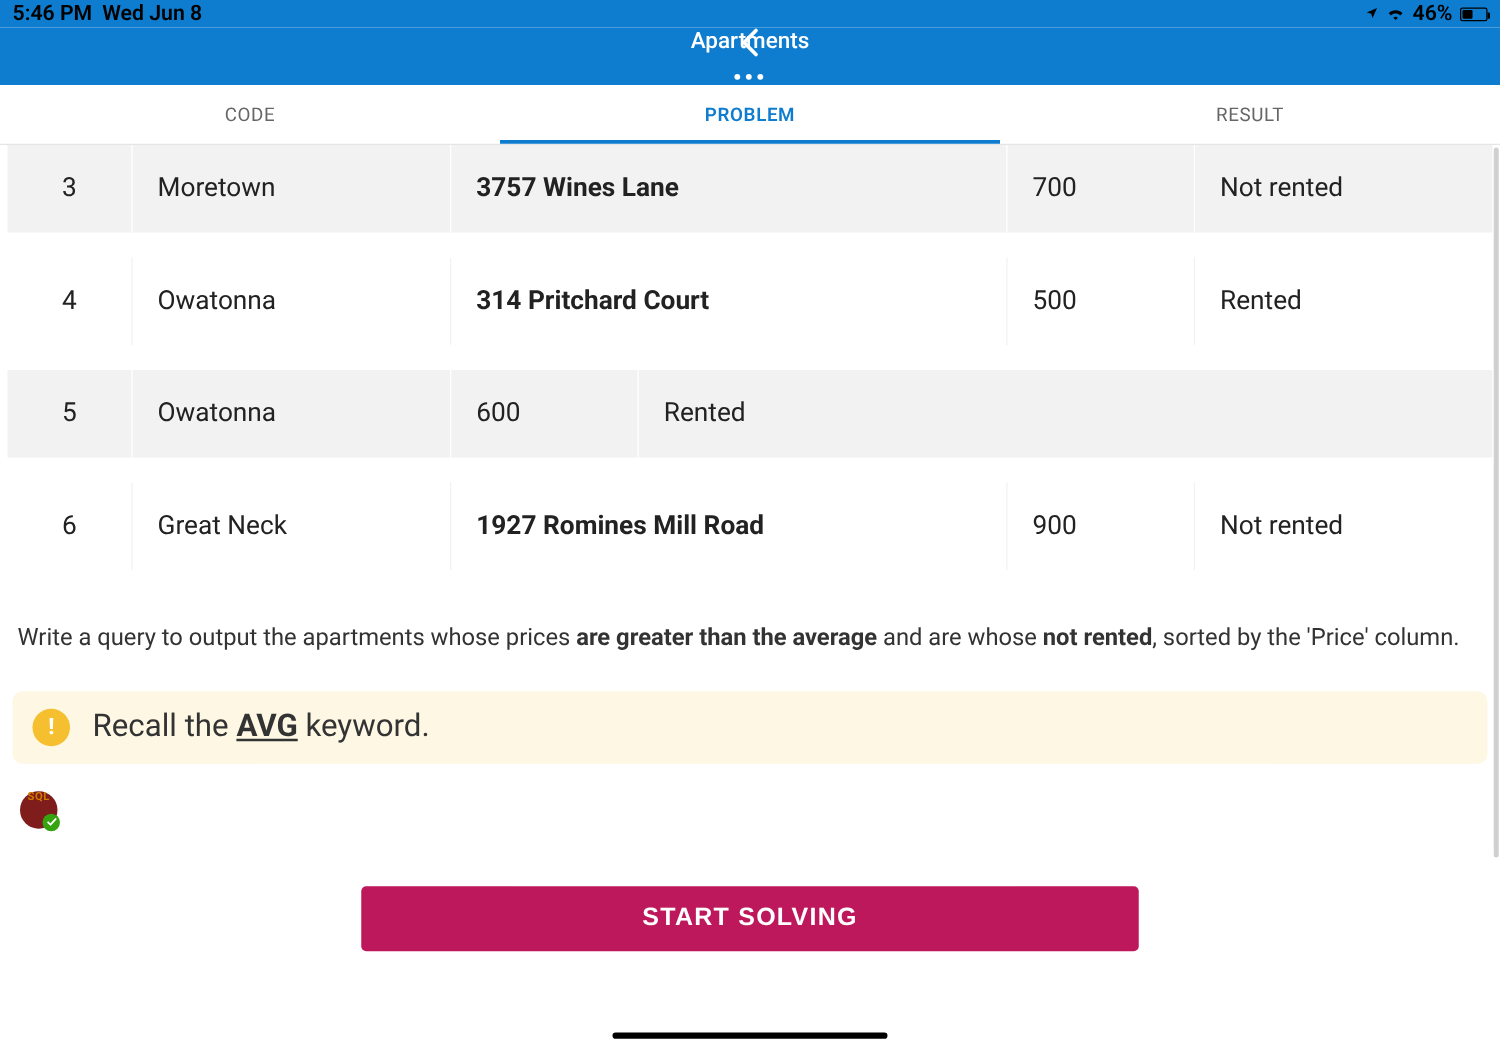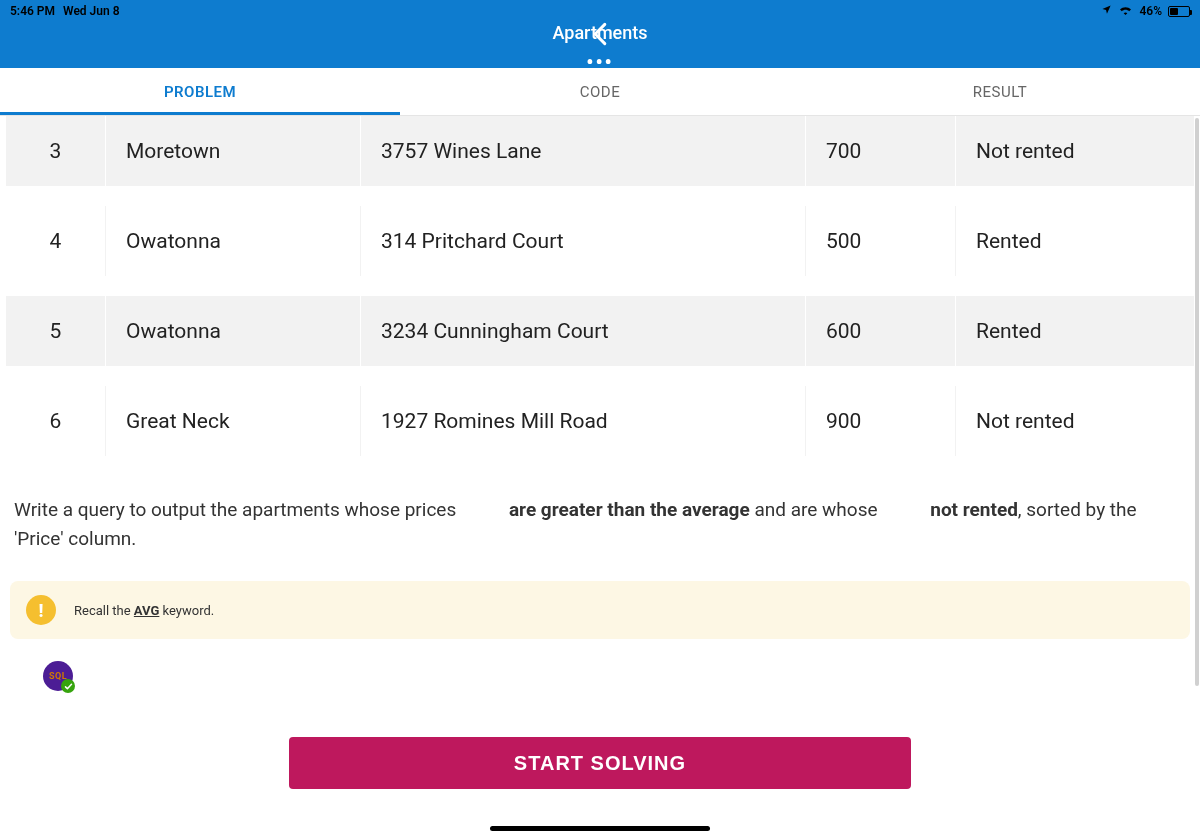--- a/index.html
+++ b/index.html
@@ -1,19 +1,19 @@
 <!DOCTYPE html>
 <html><head>
 <meta charset="utf-8">
 <style>
   * { box-sizing: border-box; margin: 0; padding: 0; }
   html, body { width: 1200px; height: 838px; font-family: -apple-system, BlinkMacSystemFont, "Segoe UI", Roboto, Helvetica, Arial, sans-serif; background: #fff; overflow: hidden; }
 
   
-  .status-bar { height: 22px; background: #0e7ccf; color: #000; display: flex; align-items: center; justify-content: space-between; padding: 0 10px; font-size: 12px; font-weight: 600; }
+  .status-bar { height: 22px; background: #0e7ccf; color: #000; display: flex; align-items: center; justify-content: space-between; padding: 0 10px; font-size: 17px; font-weight: 600; }
   .status-left { display: flex; gap: 8px; align-items: center; }
   .status-right { display: flex; gap: 6px; align-items: center; }
   .battery-shell { width: 22px; height: 11px; border: 1px solid #000; border-radius: 2px; position: relative; display: inline-flex; align-items: center; }
   .battery-cap { position: absolute; right: -3px; top: 3px; width: 2px; height: 5px; background: #000; border-radius: 0 1px 1px 0; }
   .battery-fill { height: 7px; margin-left: 1px; background: #000; border-radius: 1px; }
 
   
   .nav-bar { height: 46px; background: #0e7ccf; display: flex; align-items: center; justify-content: space-between; padding: 0 14px; flex-direction: column; }
   .nav-title { color: #fff; font-size: 18px; font-weight: 500; position: absolute; left: 50%; transform: translateX(-50%); }
   .nav-back svg { width: 16px; height: 24px; }
@@ -27,34 +27,34 @@
 
   
   .content { padding: 0 6px 10px 6px; }
   .table-wrap { }
   .trow { display: flex; align-items: stretch; background: #f2f2f2; margin-bottom: 20px; height: 70px; }
   .trow:nth-child(even) { background: #fff; }
   .tcell { display: flex; align-items: center; padding: 0 20px; font-size: 21px; color: #222; border-right: 1px solid #fff; }
   .trow:nth-child(even) .tcell { border-right-color: #f2f2f2; }
   .c-id   { width: 100px; justify-content: center; }
   .c-city { width: 255px; }
-  .c-addr { width: 445px; }
+  .c-addr { width: 445px; font-weight: bold; }
   .c-price{ width: 150px; }
   .c-stat { flex: 1; border-right: none; }
 
   .instruction { font-size: 19px; color: #333; line-height: 1.5; padding: 20px 8px 28px 8px; }
-  .instruction b { font-weight: 700; margin-left: 48px; }
+  .instruction b { font-weight: 700; }
 
   .hint-row { display: flex; align-items: center; gap: 18px; background: #fdf7e4; border-radius: 8px; padding: 14px 16px; margin: 0 4px 18px 4px; min-height: 54px; }
   .hint-icon { width: 30px; height: 30px; border-radius: 50%; background: #f5bf2f; color: #fff; display: flex; align-items: center; justify-content: center; font-weight: 800; font-size: 18px; flex: none; }
-  .hint-text { font-size: 13px; color: #333; }
+  .hint-text { font-size: 25px; color: #333; }
   .hint-text u { text-decoration: underline; font-weight: 700; }
 
   .badge-row { padding: 4px 10px 10px 10px; }
-  .sql-badge { position: relative; width: 30px; height: 30px; border-radius: 50%; background: #4c1d95; display: flex; align-items: center; justify-content: center; font-size: 9px; font-weight: 700; color: #d07a00; letter-spacing: 0.5px; margin-left: 27px; }
+  .sql-badge { position: relative; width: 30px; height: 30px; border-radius: 50%; background: #7f1d1d; display: flex; justify-content: center; font-size: 9px; font-weight: 700; color: #d07a00; letter-spacing: 0.5px; }
   .sql-check { position: absolute; right: -2px; bottom: -2px; width: 14px; height: 14px; border-radius: 50%; background: #36a40e; display: flex; align-items: center; justify-content: center; }
   .sql-check svg { width: 9px; height: 9px; }
 
   .solve-btn { display: block; margin: 36px auto 0 auto; width: 622px; height: 52px; background: #be185d; color: #fff; border: none; border-radius: 4px; font-size: 20px; font-weight: 700; letter-spacing: 1px; cursor: pointer; }
 
   .home-indicator { position: absolute; bottom: 7px; left: 50%; transform: translateX(-50%); width: 220px; height: 5px; background: #000; border-radius: 3px; }
 
   .right-scroll-hint { position: absolute; right: 1px; top: 118px; width: 4px; height: 568px; background: #d0d0d0; border-radius: 2px; }
 </style>
 </head>
@@ -88,22 +88,22 @@
   <div class="nav-back">
     <svg viewBox="0 0 12 20" fill="none" stroke="#fff" stroke-width="2.5" stroke-linecap="round" stroke-linejoin="round">
         <polyline points="10,2 2,10 10,18"></polyline>
       </svg>
   </div>
   <div class="nav-title">Apartments</div>
   <div class="nav-more">•••</div>
 </div>
 
 <div class="tabs">
+  <div class="tab">CODE</div>
   <div class="tab active">PROBLEM</div>
-  <div class="tab">CODE</div>
   <div class="tab">RESULT</div>
 </div>
 
 <div class="right-scroll-hint"></div>
 
 <div class="content">
 
   <div class="table-wrap" id="table-wrap">
 
   <div class="trow">
@@ -116,21 +116,20 @@
       <div class="trow">
         <div class="tcell c-id">4</div>
         <div class="tcell c-city">Owatonna</div>
         <div class="tcell c-addr">314 Pritchard Court</div>
         <div class="tcell c-price">500</div>
         <div class="tcell c-stat">Rented</div>
       </div>
       <div class="trow">
         <div class="tcell c-id">5</div>
         <div class="tcell c-city">Owatonna</div>
-        <div class="tcell c-addr">3234 Cunningham Court</div>
         <div class="tcell c-price">600</div>
         <div class="tcell c-stat">Rented</div>
       </div>
       <div class="trow">
         <div class="tcell c-id">6</div>
         <div class="tcell c-city">Great Neck</div>
         <div class="tcell c-addr">1927 Romines Mill Road</div>
         <div class="tcell c-price">900</div>
         <div class="tcell c-stat">Not rented</div>
       </div>

